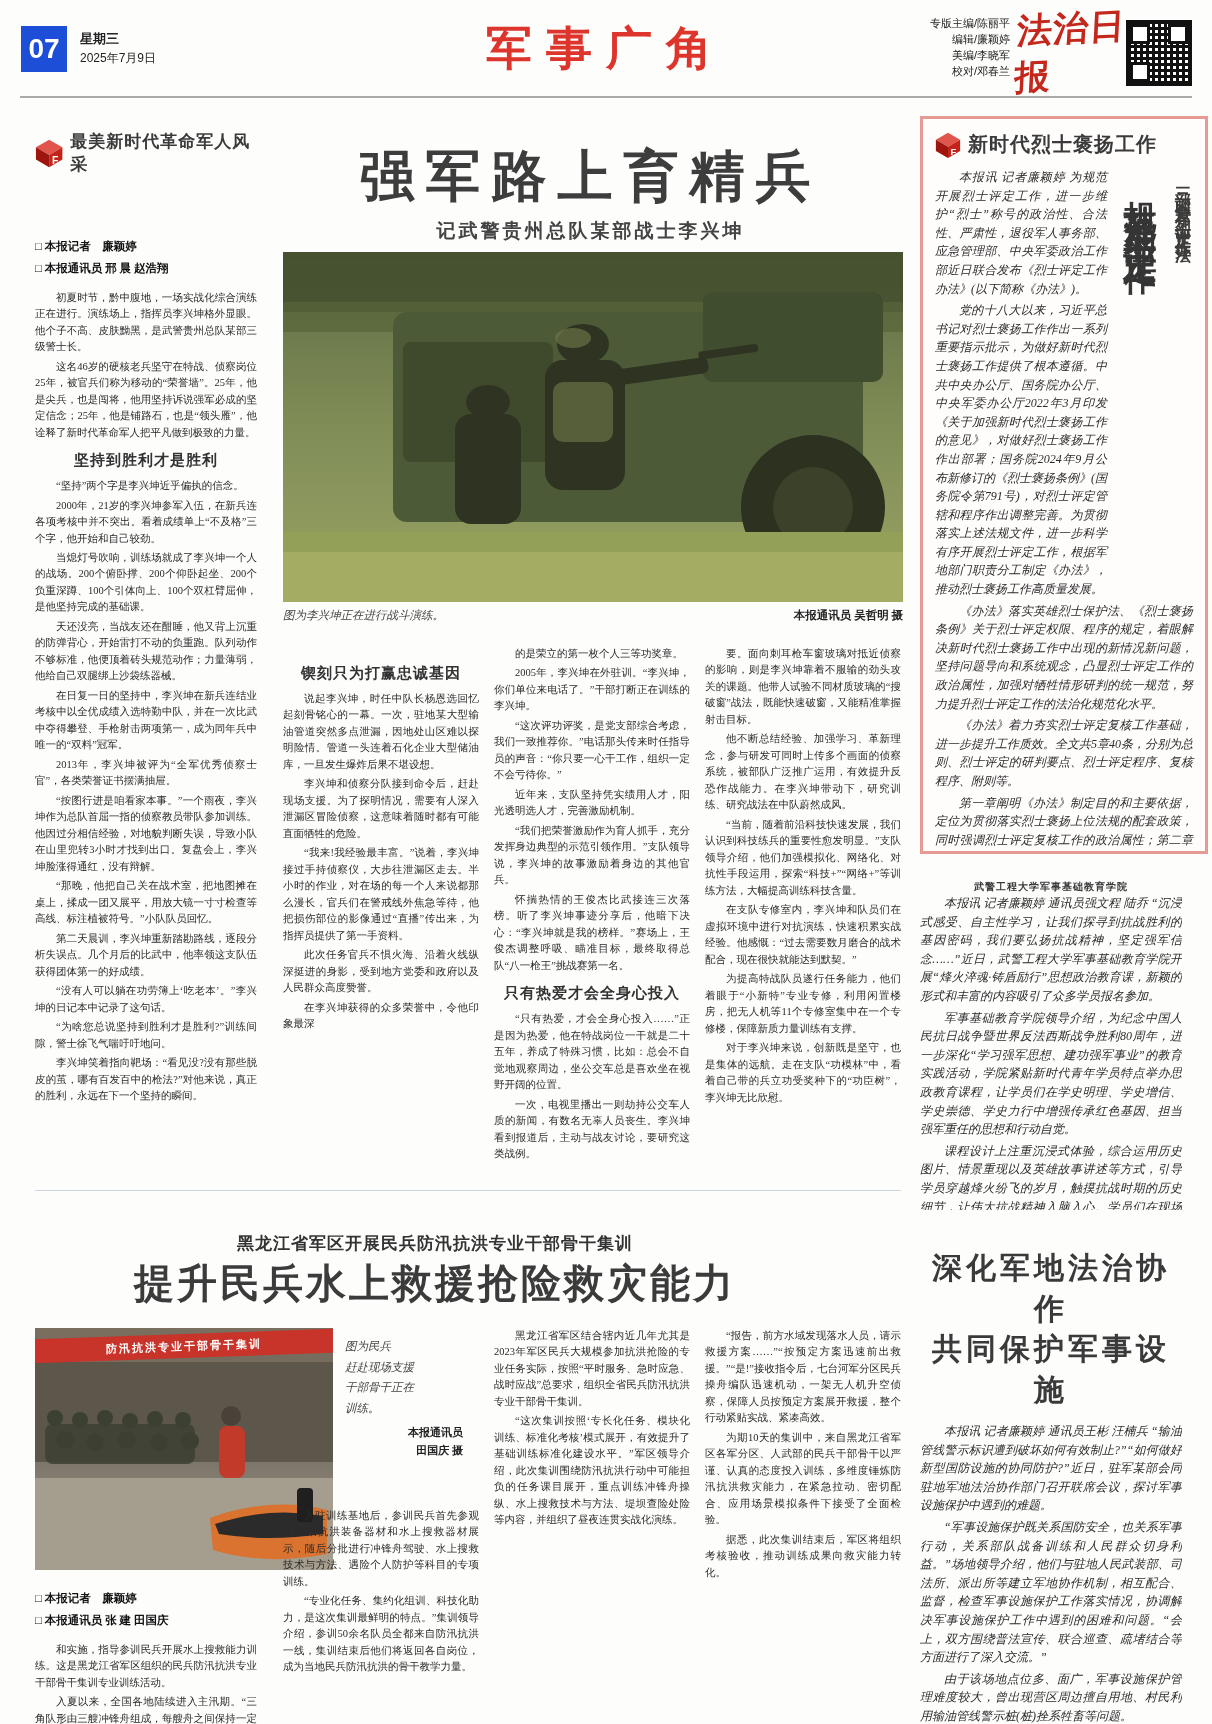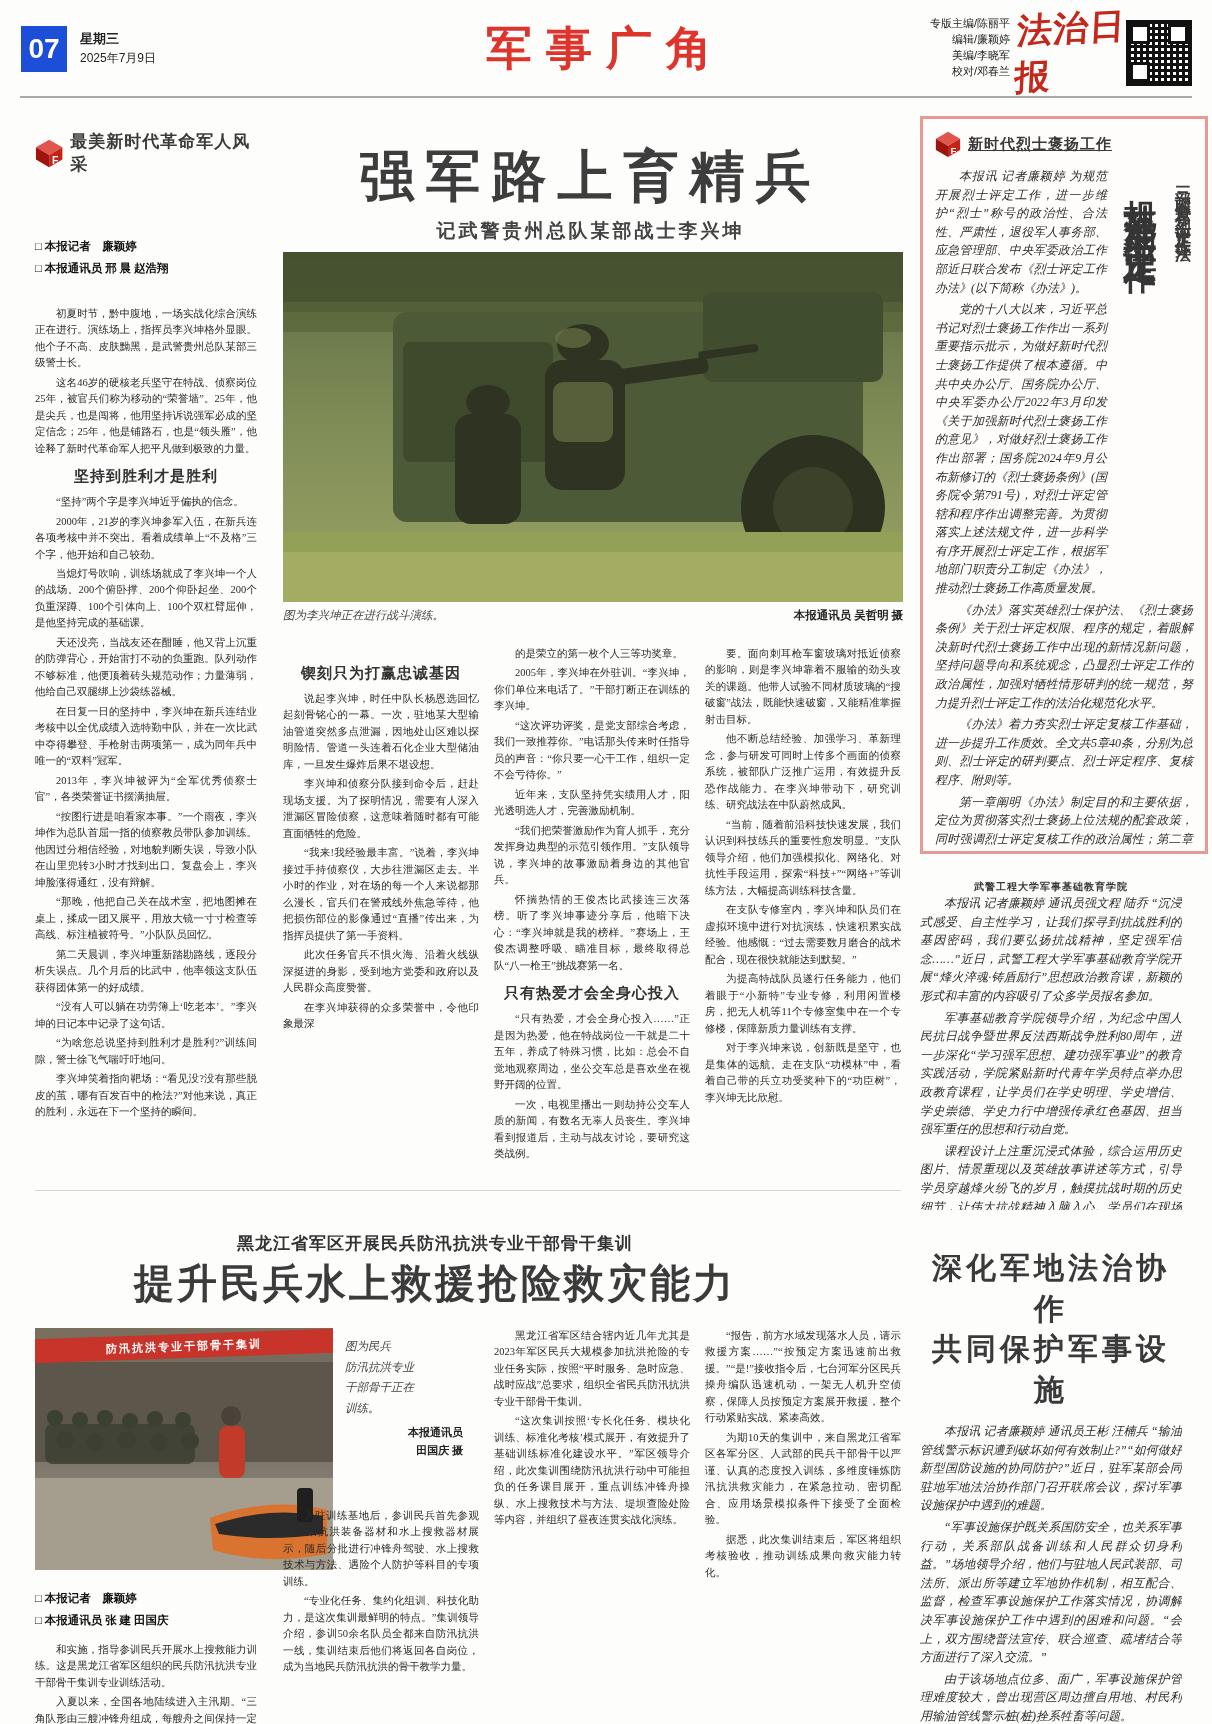--- a/index.html
+++ b/index.html
@@ -63,21 +63,21 @@
     <svg width="30" height="30" viewBox="0 0 30 30">
       <polygon points="15,1 29,9 15,17 1,9" fill="#e0564d"></polygon>
       <polygon points="1,9 15,17 15,30 1,22" fill="#9e150d"></polygon>
       <polygon points="29,9 15,17 15,30 29,22" fill="#c32318"></polygon>
       <text x="18" y="27" fill="#fff" font-size="11" font-weight="bold" font-family="Liberation Sans,sans-serif">F</text>
     </svg>
     <span class="badge-label">最美新时代革命军人风采</span>
   </div>
   <div style="height:46px;"></div>
   <div class="byline">□ 本报记者　廉颖婷</div>
-  <div class="byline" style="margin-bottom:26px;">□ 本报通讯员 邢 晨 赵浩翔</div>
+  <div class="byline" style="margin-bottom:10px;">□ 本报通讯员 邢 晨 赵浩翔</div>
   <div class="para bodytxt">
       <p>初夏时节，黔中腹地，一场实战化综合演练正在进行。演练场上，指挥员李兴坤格外显眼。他个子不高、皮肤黝黑，是武警贵州总队某部三级警士长。</p>
       <p>这名46岁的硬核老兵坚守在特战、侦察岗位25年，被官兵们称为移动的“荣誉墙”。25年，他是尖兵，也是闯将，他用坚持诉说强军必成的坚定信念；25年，他是铺路石，也是“领头雁”，他诠释了新时代革命军人把平凡做到极致的力量。</p>
     </div>
   <div class="subhead">坚持到胜利才是胜利</div>
   <div class="para bodytxt">
       <p>“坚持”两个字是李兴坤近乎偏执的信念。</p>
       <p>2000年，21岁的李兴坤参军入伍，在新兵连各项考核中并不突出。看着成绩单上“不及格”三个字，他开始和自己较劲。</p>
       <p>当熄灯号吹响，训练场就成了李兴坤一个人的战场。200个俯卧撑、200个仰卧起坐、200个负重深蹲、100个引体向上、100个双杠臂屈伸，是他坚持完成的基础课。</p>
       <p>天还没亮，当战友还在酣睡，他又背上沉重的防弹背心，开始雷打不动的负重跑。队列动作不够标准，他便顶着砖头规范动作；力量薄弱，他给自己双腿绑上沙袋练器械。</p>
@@ -165,21 +165,21 @@
 </div>
 
 <div class="abs boxed-article clip" style="left:920px;top:116px;width:258px;height:712px;">
   <div class="badge-row" style="margin-bottom:10px;">
     <svg width="26" height="26" viewBox="0 0 30 30">
       <polygon points="15,1 29,9 15,17 1,9" fill="#e0564d"></polygon>
       <polygon points="1,9 15,17 15,30 1,22" fill="#9e150d"></polygon>
       <polygon points="29,9 15,17 15,30 29,22" fill="#c32318"></polygon>
       <text x="18" y="27" fill="#fff" font-size="11" font-weight="bold" font-family="Liberation Sans,sans-serif">F</text>
     </svg>
-    <span class="badge-label" style="font-size:15px;text-decoration:underline;">新时代烈士褒扬工作</span>
+    <span class="badge-label" style="font-size:20px;">新时代烈士褒扬工作</span>
   </div>
   <div>
     <div class="v-wrap" style="height:408px;">
       <span class="v-kicker">三部门联合发布《烈士评定工作办法》</span>
       <span class="v-title">规范开展烈士评定工作</span>
     </div>
     <div class="para bodytxt-sm">
         <p>本报讯 记者廉颖婷 为规范开展烈士评定工作，进一步维护“烈士”称号的政治性、合法性、严肃性，退役军人事务部、应急管理部、中央军委政治工作部近日联合发布《烈士评定工作办法》(以下简称《办法》)。</p>
         <p>党的十八大以来，习近平总书记对烈士褒扬工作作出一系列重要指示批示，为做好新时代烈士褒扬工作提供了根本遵循。中共中央办公厅、国务院办公厅、中央军委办公厅2022年3月印发《关于加强新时代烈士褒扬工作的意见》，对做好烈士褒扬工作作出部署；国务院2024年9月公布新修订的《烈士褒扬条例》(国务院令第791号)，对烈士评定管辖和程序作出调整完善。为贯彻落实上述法规文件，进一步科学有序开展烈士评定工作，根据军地部门职责分工制定《办法》，推动烈士褒扬工作高质量发展。</p>
         <p>《办法》落实英雄烈士保护法、《烈士褒扬条例》关于烈士评定权限、程序的规定，着眼解决新时代烈士褒扬工作中出现的新情况新问题，坚持问题导向和系统观念，凸显烈士评定工作的政治属性，加强对牺牲情形研判的统一规范，努力提升烈士评定工作的法治化规范化水平。</p>
@@ -233,21 +233,21 @@
     <rect x="0" y="150" width="298" height="92" fill="#a59d8e"></rect>
 
     <path d="M175 190 Q235 168 292 182 L292 226 Q230 238 178 222 Z" fill="#d9732f"></path>
     <path d="M180 196 Q235 178 288 188 L288 206 Q232 214 184 206 Z" fill="#2b2b2b"></path>
     <rect x="262" y="160" width="16" height="34" rx="4" fill="#1f1f1f"></rect>
   </svg>
 </div>
 <div class="abs" style="left:345px;top:1336px;width:118px;">
   <div class="caption" style="line-height:1.8;">
     <div>图为民兵</div>
-    <div>防汛抗洪专业</div>
+    <div>赶赴现场支援</div>
     <div>干部骨干正在</div>
     <div>训练。</div>
   </div>
   <div style="font-size:11px;font-weight:bold;color:#222;text-align:right;line-height:1.7;margin-top:4px;">
     <div>本报通讯员</div>
     <div>田国庆 摄</div>
   </div>
 </div>
 
 <div class="abs" style="left:35px;top:1588px;width:240px;">

